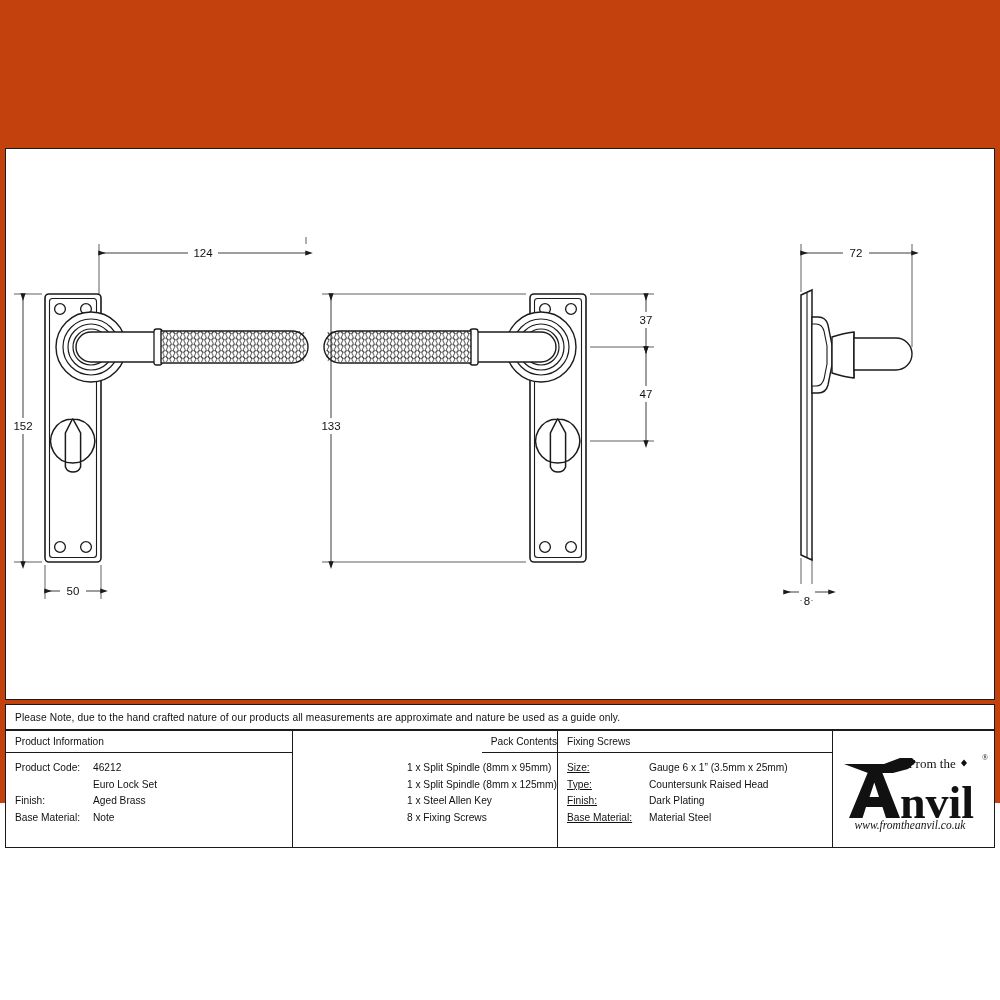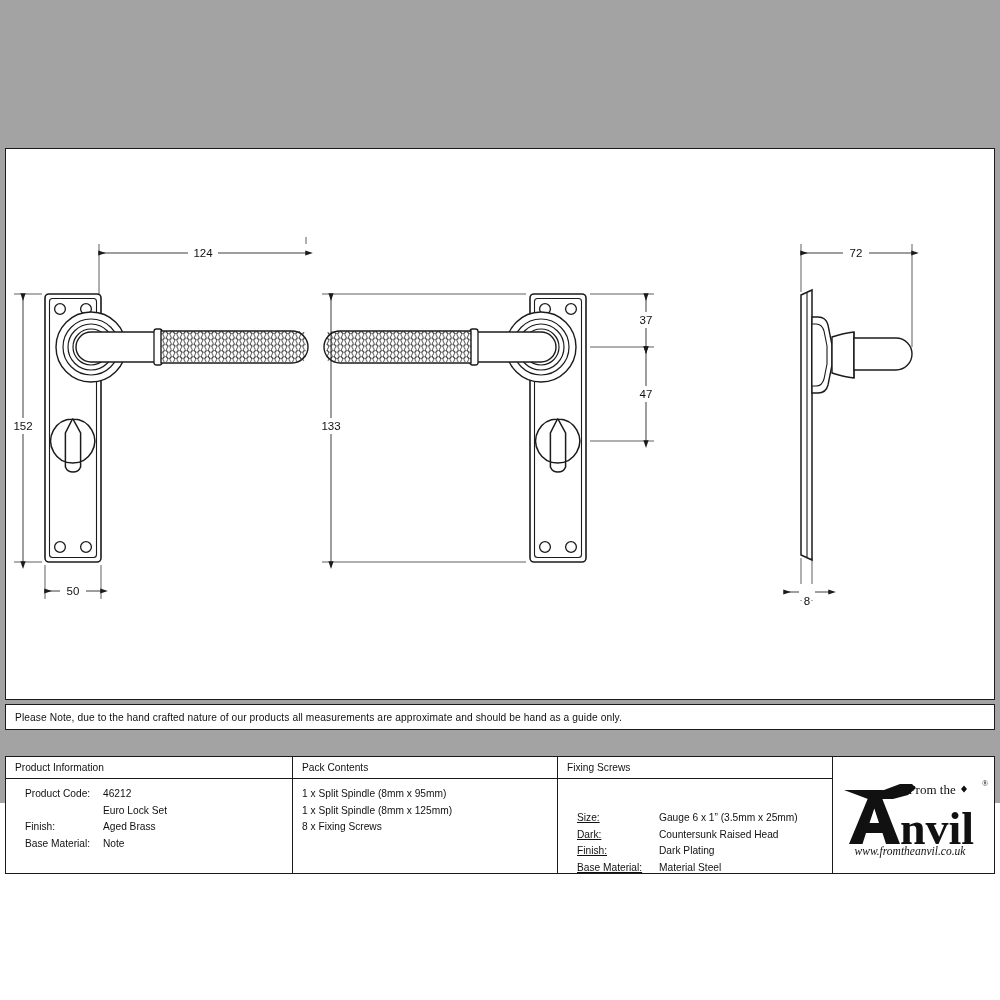--- a/index.html
+++ b/index.html
@@ -11,21 +11,21 @@
     width: 1000px;
     height: 1000px;
     font-family: "Liberation Sans", sans-serif;
     color: #1a1a1a;
     overflow: hidden;
   }
   #sheet {
     position: relative;
     width: 1000px;
     height: 803px;
-    background: #a3a3a3;
+    background: #c2410c;
   }
 
   
   #drawing-frame {
     position: absolute;
     left: 5px;
     top: 148px;
     width: 990px;
     height: 552px;
     border: 1.3px solid #1b1b1b;
@@ -57,60 +57,60 @@
   #note-box .note-text {
     padding-left: 9px;
     font-size: 10.2px;
     letter-spacing: 0.01em;
     color: #111;
   }
 
   #info-table {
     position: absolute;
     left: 5px;
-    top: 756px;
+    top: 730px;
     width: 990px;
     height: 118px;
     border: 1.3px solid #1b1b1b;
     box-sizing: border-box;
     background: #fff;
     display: flex;
   }
   .tcol {
     box-sizing: border-box;
     height: 100%;
     position: relative;
     border-right: 1.3px solid #1b1b1b;
     display: flex;
     flex-direction: column;
   }
   .tcol.c1 { width: 287px; }
-  .tcol.c2 { width: 265px; }
-  .tcol.c3 { width: 275px; gap: 24px; }
+  .tcol.c2 { width: 265px; align-items: flex-end; }
+  .tcol.c3 { width: 275px; }
   .tcol.c4 { width: 161px; border-right: none; }
 
   .tcol-head {
     height: 21px;
     min-height: 21px;
     border-bottom: 1.3px solid #1b1b1b;
     display: flex;
     align-items: center;
     padding-left: 9px;
     font-size: 10.2px;
     color: #111;
   }
   .tcol-body {
     flex: 1;
     padding: 7px 0 0 9px;
     font-size: 10.2px;
     line-height: 16.6px;
     color: #111;
   }
   .kv-row { display: flex; }
-  .kv-key { width: 78px; flex: 0 0 78px; margin-left: 10px; }
+  .kv-key { width: 78px; flex: 0 0 78px; }
   .kv-val { flex: 1; }
   .tcol.c3 .kv-key { width: 82px; flex: 0 0 82px; text-decoration: underline; }
   .plain-row { display: block; }
 
   
   #logo-cell {
     flex: 1;
     display: flex;
     align-items: center;
     justify-content: center;
@@ -288,21 +288,21 @@
         <line x1="806" y1="409" x2="806" y2="452" stroke="#1b1b1b" stroke-width="0.7"></line>
         <line x1="778" y1="443" x2="795" y2="443" stroke="#1b1b1b" stroke-width="0.85" marker-start="url(#arrL)"></line>
         <line x1="806" y1="443" x2="823" y2="443" stroke="#1b1b1b" stroke-width="0.85" marker-end="url(#arrR)"></line>
         <rect x="793" y="435" width="16" height="16" fill="#ffffff"></rect>
         <text x="801" y="456" font-family="Liberation Sans, sans-serif" font-size="11.5" fill="#111" text-anchor="middle">8</text>
       </g>
     </svg>
   </div>
 
   <div id="note-box">
-    <span class="note-text">Please Note, due to the hand crafted nature of our products all measurements are approximate and should be hand as a guide only.</span>
+    <span class="note-text">Please Note, due to the hand crafted nature of our products all measurements are approximate and nature be used as a guide only.</span>
   </div>
 
   <div id="info-table">
 
     <div class="tcol c1">
       <div class="tcol-head">Product Information</div>
       <div class="tcol-body">
         <div class="kv-row">
           <span class="kv-key">Product Code:</span>
           <span class="kv-val">46212</span>
@@ -320,33 +320,34 @@
           <span class="kv-val">Note</span>
         </div>
       </div>
     </div>
 
     <div class="tcol c2">
       <div class="tcol-head">Pack Contents</div>
       <div class="tcol-body">
         <div class="plain-row">1 x Split Spindle (8mm x 95mm)</div>
         <div class="plain-row">1 x Split Spindle (8mm x 125mm)</div>
+        <div class="plain-row">1 x Steel Allen Key</div>
         <div class="plain-row">8 x Fixing Screws</div>
       </div>
     </div>
 
     <div class="tcol c3">
       <div class="tcol-head">Fixing Screws</div>
       <div class="tcol-body">
         <div class="kv-row">
           <span class="kv-key">Size:</span>
           <span class="kv-val">Gauge 6 x 1” (3.5mm x 25mm)</span>
         </div>
         <div class="kv-row">
-          <span class="kv-key">Dark:</span>
+          <span class="kv-key">Type:</span>
           <span class="kv-val">Countersunk Raised Head</span>
         </div>
         <div class="kv-row">
           <span class="kv-key">Finish:</span>
           <span class="kv-val">Dark Plating</span>
         </div>
         <div class="kv-row">
           <span class="kv-key">Base Material:</span>
           <span class="kv-val">Material Steel</span>
         </div>

